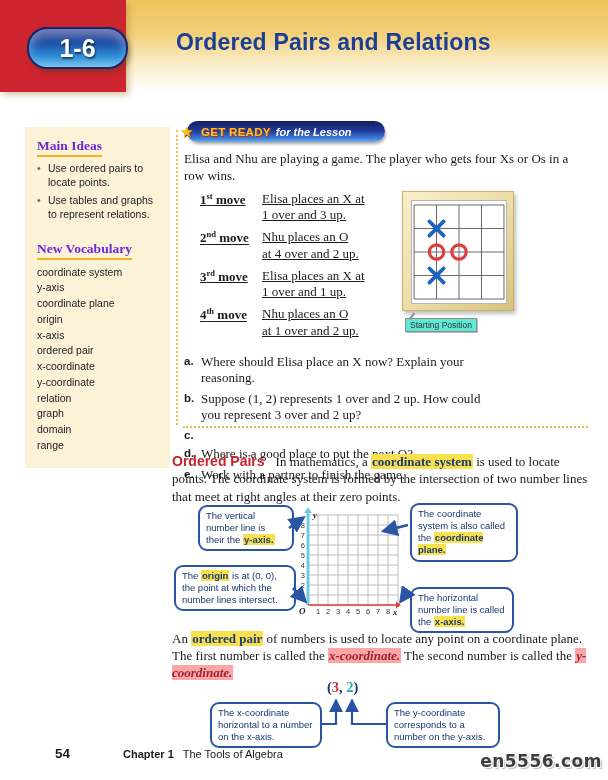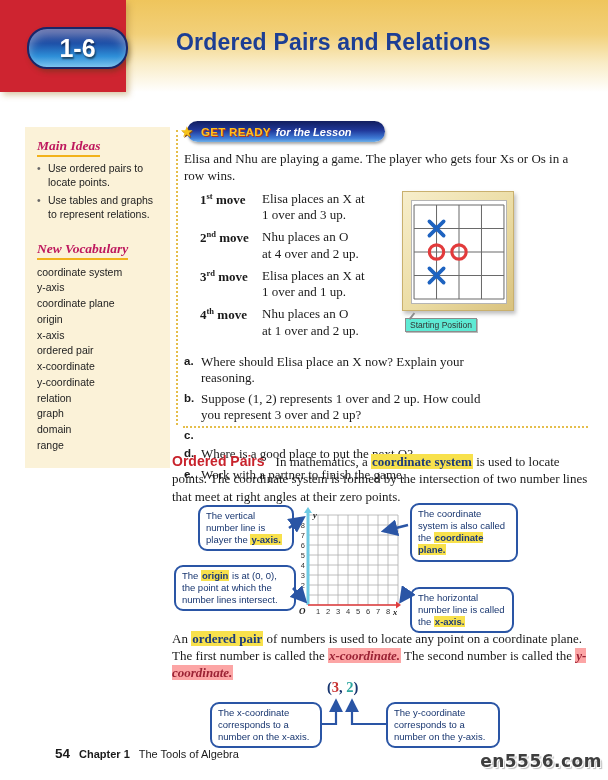--- a/index.html
+++ b/index.html
@@ -16,22 +16,22 @@
     border:2px solid #1A2668;display:flex;align-items:center;justify-content:center;
     color:#fff;font-family:"Liberation Sans",sans-serif;font-weight:bold;font-size:25px;
     text-shadow:1px 2px 2px rgba(0,0,0,.55);
     box-shadow:2px 3px 5px rgba(80,60,20,.45), inset 0 7px 8px rgba(255,255,255,.35);}
   .page-title{position:absolute;left:176px;top:29px;font-family:"Liberation Sans",sans-serif;
     font-weight:bold;font-size:23px;color:#1C3E94;letter-spacing:.2px;}
 
   
   .sidebar{position:absolute;left:25px;top:127px;width:145px;background:#FBF2D8;
     padding:9px 8px 14px 12px;box-sizing:border-box;}
-  .sb-head{font-family:"Liberation Serif",serif;font-weight:bold;color:#be185d;font-size:13.5px;
-    display:inline-block;border-bottom:2px solid #F2B21B;padding-bottom:1px;margin-bottom:5px;font-style:italic;}
+  .sb-head{font-family:"Liberation Serif",serif;font-weight:bold;color:#6d28d9;font-size:13.5px;
+    display:inline-block;border-bottom:2px solid #F2B21B;padding-bottom:1px;margin-bottom:5px;}
   .sb-head2{margin-top:14px;}
   .sb-bullets{font-family:"Liberation Sans",sans-serif;font-size:10.5px;line-height:1.3;color:#222;}
   .sb-bullet{display:flex;margin-bottom:5px;}
   .sb-dot{width:11px;color:#666;flex:none;}
   .sb-vocab{font-family:"Liberation Sans",sans-serif;font-size:10.5px;line-height:1.5;color:#222;}
 
   .dotted-v{position:absolute;left:176px;top:130px;height:295px;border-left:2px dotted #E5BE4B;}
   .dotted-h{position:absolute;left:183px;top:426px;width:405px;border-top:2px dotted #E5BE4B;}
 
   
@@ -41,21 +41,21 @@
     display:flex;align-items:center;gap:5px;padding:0 10px 0 14px;box-sizing:border-box;
     box-shadow:1px 2px 3px rgba(0,0,0,.35);}
   .gr-star{position:absolute;left:-7px;top:2px;color:#F6C21A;font-size:15px;
     text-shadow:1px 1px 0 #8A4A10;}
   .gr-lead{color:#FFC21E;font-family:"Liberation Sans",sans-serif;font-weight:bold;
     font-size:11.5px;letter-spacing:.3px;text-shadow:1px 1px 0 #B3341F;white-space:nowrap;}
   .gr-rest{color:#fff;font-family:"Liberation Sans",sans-serif;font-weight:bold;
     font-style:italic;font-size:11px;white-space:nowrap;}
   .gr-intro{margin:9px 0 6px 0;font-size:13px;line-height:1.3;width:406px;}
 
-  .gr-row{display:flex;}
+  .gr-row{display:flex;text-decoration:underline;}
   .moves{margin-left:16px;width:188px;flex:none;}
   .move{display:flex;margin-bottom:6px;}
   .move-label{width:62px;flex:none;font-weight:bold;font-size:13px;}
   .move-label sup{font-size:8.5px;}
   .move-text{font-size:13px;line-height:1.25;}
 
   .board-wrap{margin-left:14px;position:relative;width:140px;flex:none;}
   .board-frame{width:112px;height:120px;box-sizing:border-box;padding:8px;
     background:linear-gradient(135deg,#F7EECB 0%,#EBDCA4 55%,#D9C27E 100%);
     border:1px solid #C9B06E;box-shadow:2px 3px 4px rgba(0,0,0,.25);}
@@ -97,21 +97,21 @@
   .pair-fig{position:absolute;left:172px;top:682px;width:421px;height:64px;}
   .pair-label{position:absolute;left:155px;top:-3px;font-size:14.5px;font-weight:bold;}
   .navy{color:#17356F;} .red{color:#C83232;} .teal{color:#2FA7A0;}
   .pc-left{left:38px;top:20px;width:112px;}
   .pc-right{left:214px;top:20px;width:114px;}
 
   
   .footer{position:absolute;left:55px;top:746px;font-family:"Liberation Sans",sans-serif;
     font-size:11px;color:#1a1a1a;display:flex;align-items:baseline;gap:9px;justify-content:flex-end;}
   .f-num{font-weight:bold;font-size:13.5px;}
-  .f-chap{font-weight:bold;}
+  .f-chap{font-weight:bold;margin-left:44px;}
   .watermark{position:absolute;right:6px;top:751px;font-family:"DejaVu Sans",sans-serif;
     font-weight:bold;font-size:17px;color:#3E3E3E;letter-spacing:.5px;
     text-shadow:1px 1px 0 #FFFFFF,2px 2px 1px #BDBDBD;}
 </style>
 </head>
 <body>
 
 <div id="page">
 
   <div class="header-band"></div>
@@ -318,21 +318,21 @@
           <text x="9" y="51" text-anchor="end">5</text>
           <text x="9" y="41" text-anchor="end">6</text>
           <text x="9" y="31" text-anchor="end">7</text>
           <text x="9" y="21" text-anchor="end">8</text>
         </g>
       <text x="17" y="11" font-family="Liberation Serif, serif" font-size="8.5" font-style="italic" font-weight="bold" fill="#222">y</text>
       <text x="97" y="108" font-family="Liberation Serif, serif" font-size="8.5" font-style="italic" font-weight="bold" fill="#222">x</text>
       <text x="3" y="107" font-family="Liberation Serif, serif" font-size="9" font-style="italic" font-weight="bold" fill="#222">O</text>
     </svg>
 
-    <div class="callout co-tl"><span>The vertical number line is player the </span><span class="hl">y-axis.</span></div>
+    <div class="callout co-tl"><span>The vertical number line is their the </span><span class="hl">y-axis.</span></div>
     <div class="callout co-tr"><span>The coordinate system is also called the </span><span class="hl">coordinate plane.</span></div>
     <div class="callout co-bl"><span>The </span><span class="hl">origin</span><span> is at (0, 0), the point at which the number lines intersect.</span></div>
     <div class="callout co-br"><span>The horizontal number line is called the </span><span class="hl">x-axis.</span></div>
 
     <svg class="fig-arrows" width="421" height="128" viewBox="0 0 421 128">
       <defs>
         <marker id="ah" viewBox="0 0 10 10" refX="8" refY="5" markerWidth="6.5" markerHeight="6.5" orient="auto">
           <path d="M0,0 L10,5 L0,10 z" fill="#2A55A5"></path>
         </marker>
       </defs>
@@ -342,21 +342,21 @@
         <line x1="121" y1="85" x2="133" y2="98" marker-end="url(#ah)"></line>
         <line x1="236" y1="88" x2="229" y2="98" marker-end="url(#ah)"></line>
       </g>
     </svg>
   </div>
 
   <div class="op-p2"><span>An </span><span class="hl">ordered pair</span><span> of numbers is used to locate any point on a coordinate plane. The first number is called the </span><span class="hlm">x-coordinate.</span><span> The second number is called the </span><span class="hlm">y-coordinate.</span></div>
 
   <div class="pair-fig">
     <div class="pair-label"><span class="navy">(</span><span class="red">3</span><span class="navy">, </span><span class="teal">2</span><span class="navy">)</span></div>
-    <div class="callout pc-left"><span>The x-coordinate corresponds to a number on the x-axis.</span></div>
+    <div class="callout pc-left"><span>The x-coordinate horizontal to a number on the x-axis.</span></div>
     <div class="callout pc-right"><span>The y-coordinate corresponds to a number on the y-axis.</span></div>
     <svg class="fig-arrows" width="421" height="64" viewBox="0 0 421 64">
       <g stroke="#2A55A5" stroke-width="2.2" fill="none">
         <polyline points="150,42 164,42 164,19" marker-end="url(#ah)"></polyline>
         <polyline points="214,42 180,42 180,19" marker-end="url(#ah)"></polyline>
       </g>
     </svg>
   </div>
 
   <div class="footer">

